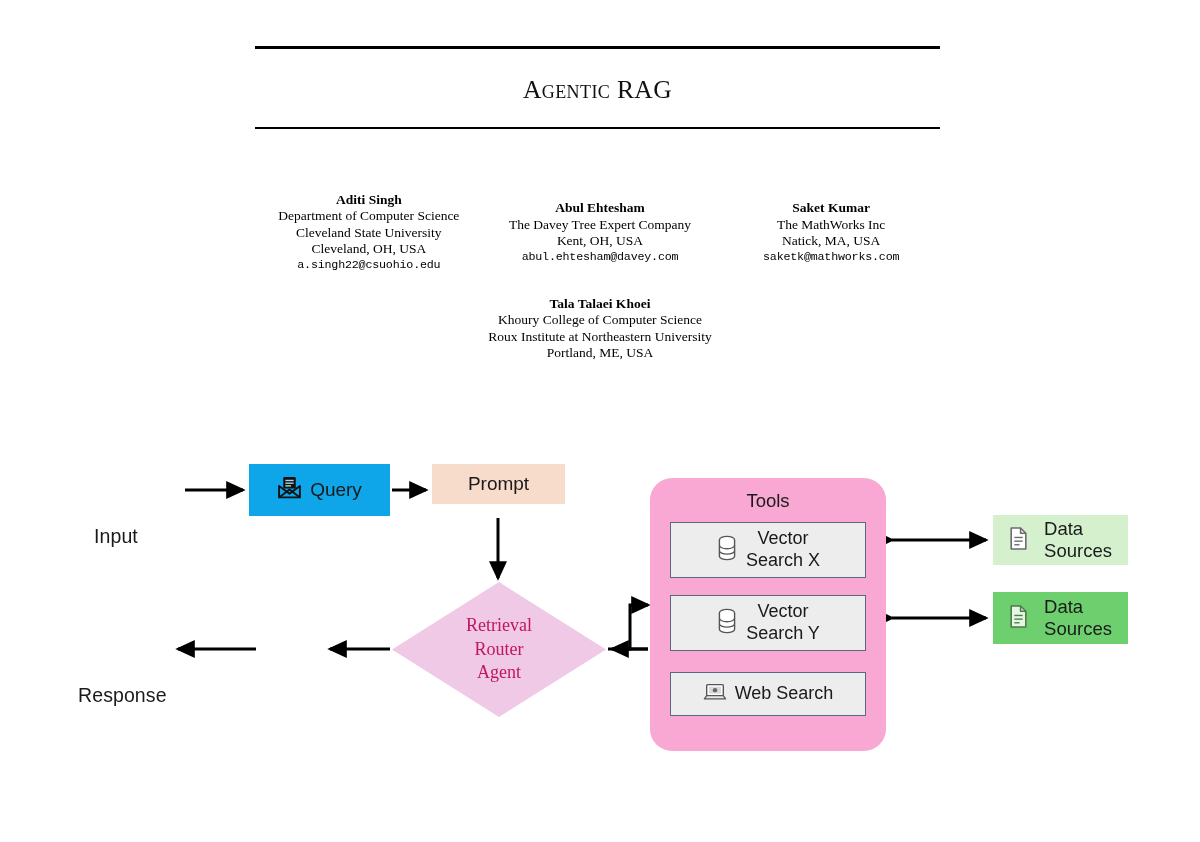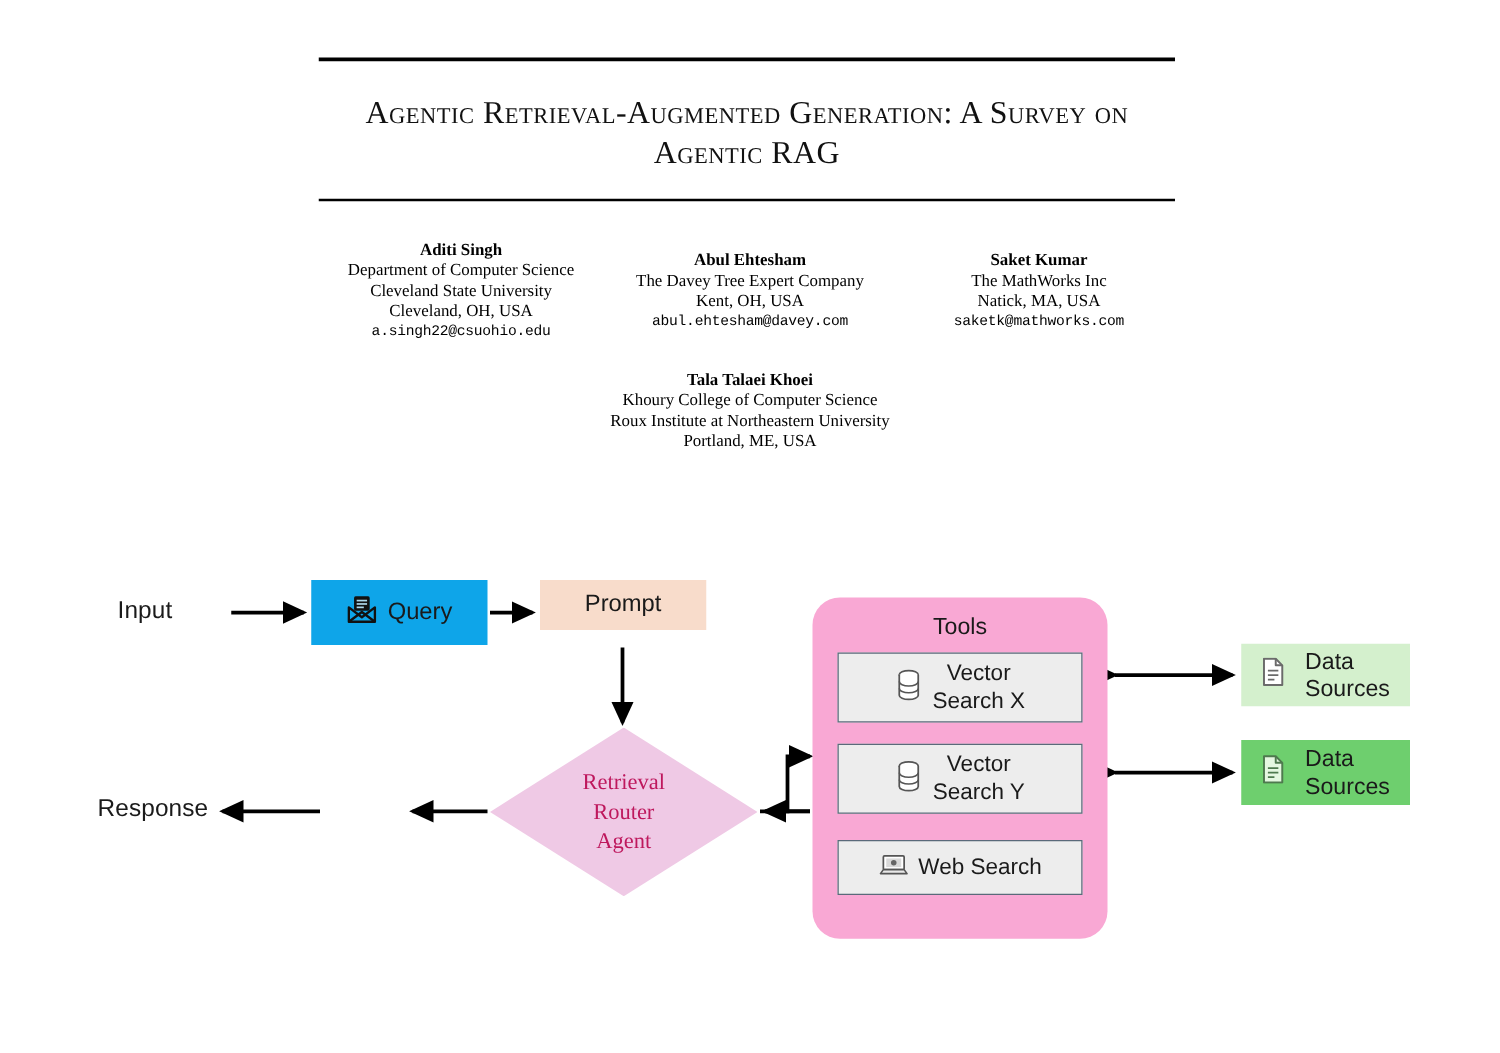--- a/index.html
+++ b/index.html
@@ -81,20 +81,21 @@
     box-sizing: border-box;
     display: flex;
     align-items: center;
     justify-content: center;
     color: #1a1a1a;
   }
   .plain-label {
     font-size: 19.5px;
     color: #1a1a1a;
     letter-spacing: 0.1px;
+    margin-top: 48px;
   }
 
   
   .query-box {
     left: 249px; top: 34px;
     width: 141px; height: 52px;
     background: #0ea5e9;
     gap: 8px;
     font-size: 19px;
   }
@@ -191,21 +192,20 @@
     overflow: visible;
     pointer-events: none;
   }
 </style>
 </head>
 <body>
 
 <div class="title-block">
   <hr class="rule">
   <div class="title-text">
-    <div>Agentic Retrieval-Augmented Generation: A Survey on</div>
     <div>Agentic RAG</div>
   </div>
   <hr class="rule thin">
 </div>
 
 <div class="authors-row">
 
   <div class="author">
     <div class="name">Aditi Singh</div>
     <div class="line">Department of Computer Science</div>

